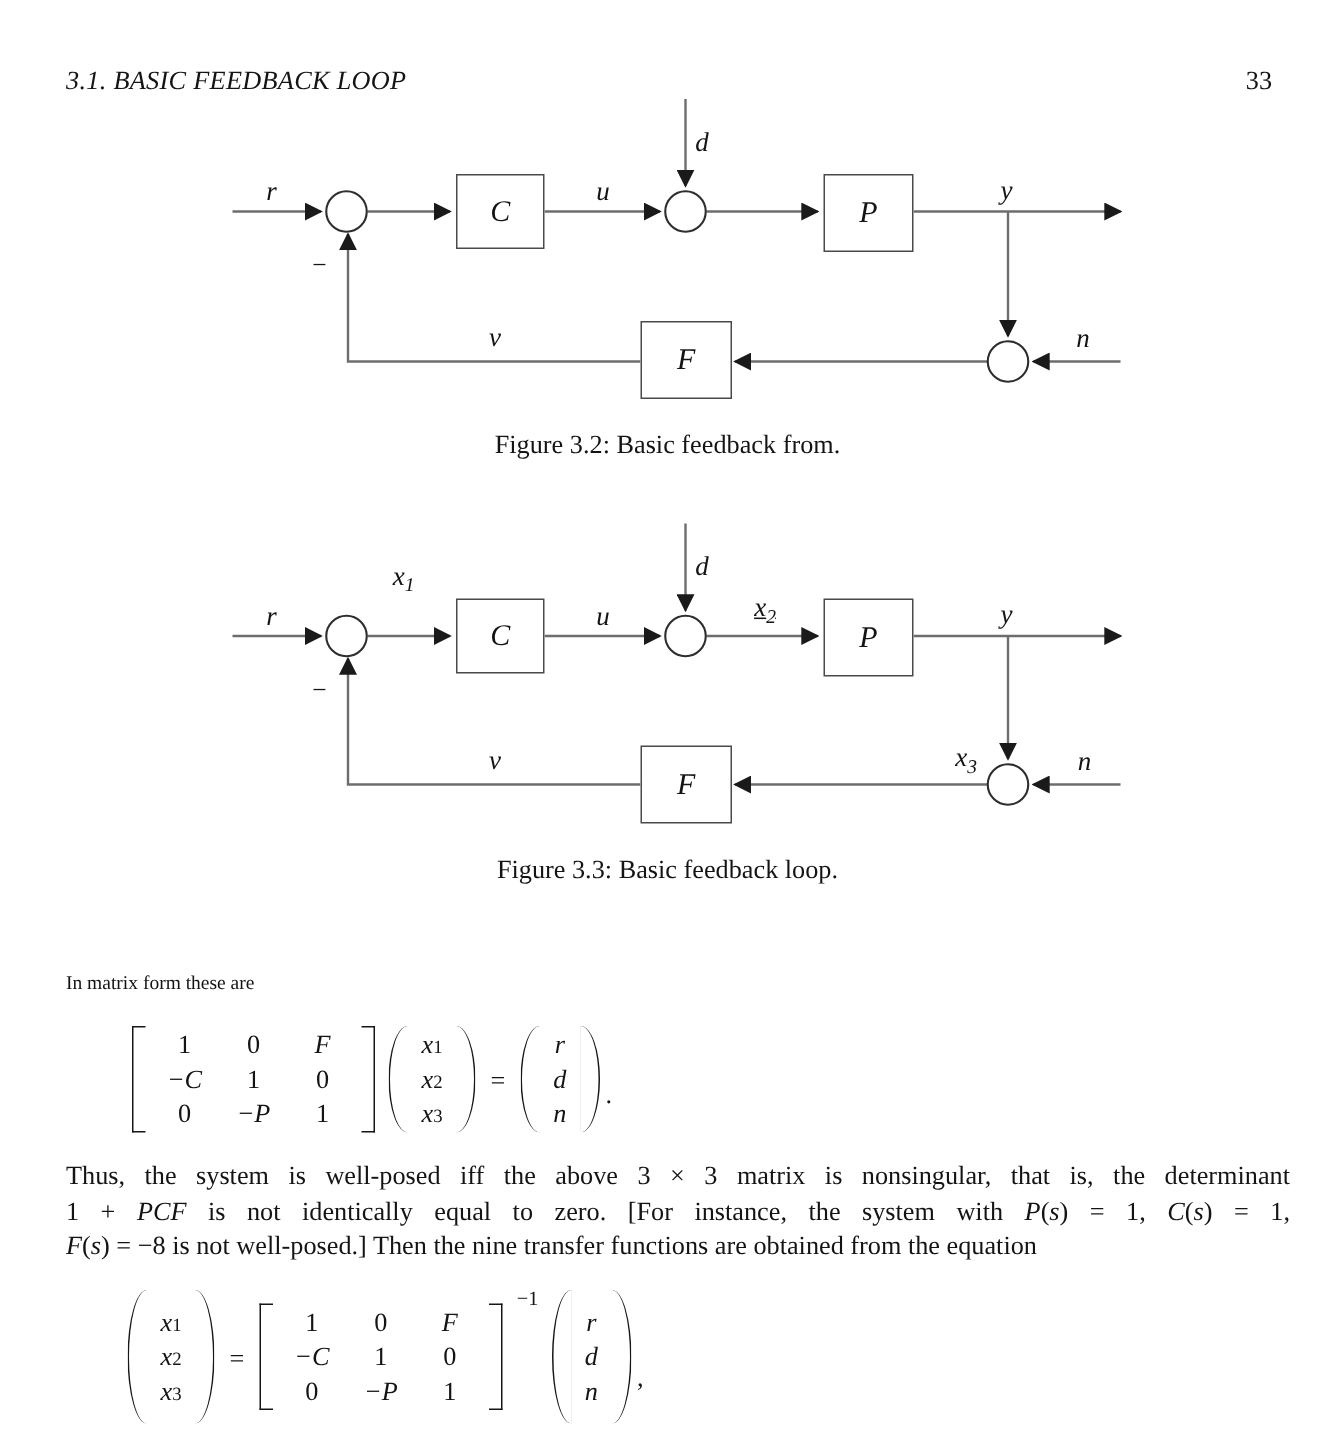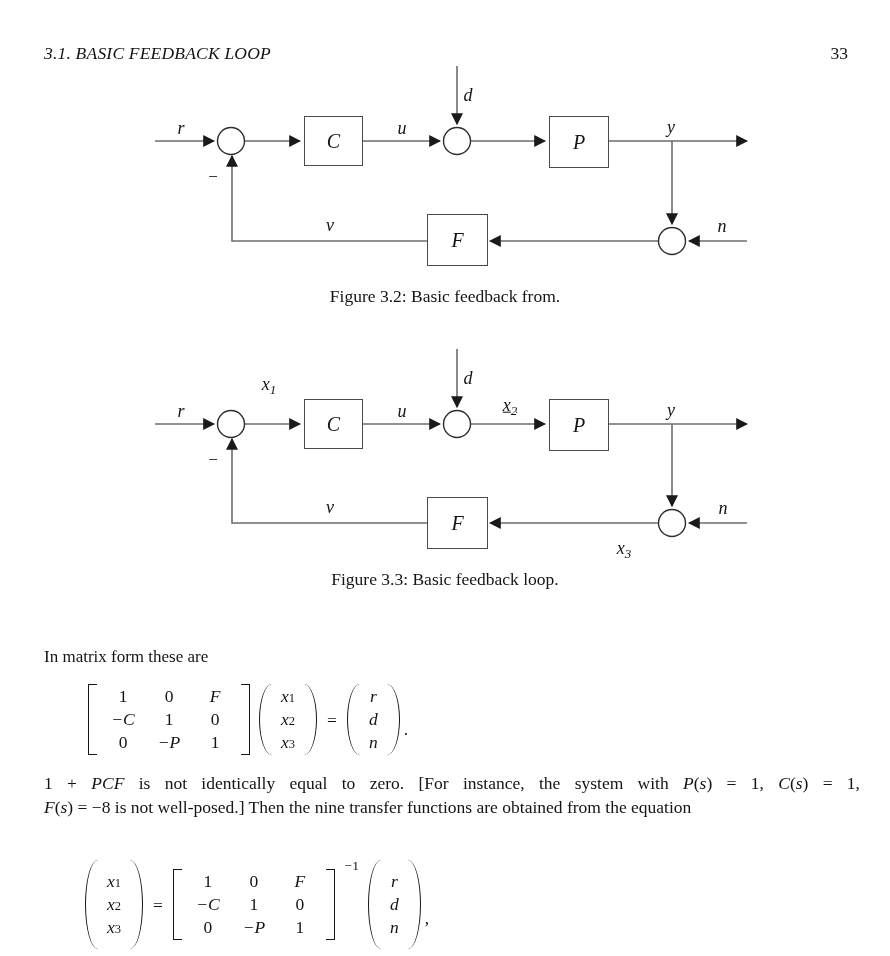--- a/index.html
+++ b/index.html
@@ -18,21 +18,21 @@
        display:flex;align-items:center;justify-content:center;
        font-style:italic;font-size:20px;color:#141414;}
   .lbl{position:absolute;transform:translate(-50%,-50%);font-style:italic;
        font-size:18px;color:#141414;white-space:nowrap;}
   .lbl sub{font-size:13px;font-style:italic;}
   .lbl.roman{font-style:normal;font-size:17px;}
 
   .caption{position:absolute;left:0;width:890px;text-align:center;font-size:17.5px;}
 
   
-  .intro{position:absolute;left:44px;top:647px;font-size:17px;}
+  .intro{position:absolute;left:44px;top:647px;font-size:13px;}
   .para{position:absolute;left:44px;top:772px;width:816px;font-size:17.5px;line-height:23.6px;}
   .para .ln{text-align:justify;}
   .para .ln.just{text-align-last:justify;}
   .mi{font-style:italic;}
 
   
   .eq{position:absolute;display:flex;align-items:center;}
   .bmatwrap{position:relative;display:flex;}
   .bmat{display:flex;align-items:stretch;}
   .lbrack{width:8px;border:1.7px solid #161616;border-right:none;}
@@ -133,21 +133,21 @@
   <div class="blk" style="left:427px;top:497px;width:61px;height:52px;">
     <span>F</span>
     </div>
 
   <span class="lbl" style="left:181px;top:411px;">r</span>
   <span class="lbl" style="left:269px;top:386px;"><i>x</i><sub>1</sub></span>
   <span class="lbl" style="left:402px;top:411px;">u</span>
   <span class="lbl" style="left:468px;top:378px;">d</span>
   <span class="lbl" style="left:510px;top:407px;text-decoration:underline;"><i>x</i><sub>2</sub></span>
   <span class="lbl" style="left:671px;top:410px;">y</span>
-  <span class="lbl" style="left:624px;top:507px;margin-top:43px;"><i>x</i><sub>3</sub></span>
+  <span class="lbl" style="left:644px;top:507px;"><i>x</i><sub>3</sub></span>
   <span class="lbl" style="left:723px;top:508px;">n</span>
   <span class="lbl" style="left:330px;top:507px;">v</span>
   <span class="lbl roman" style="left:213px;top:460px;">−</span>
 
   <div class="caption" style="top:569px;">Figure 3.3: Basic feedback loop.</div>
 
   <div class="intro">In matrix form these are</div>
 
   <div class="eq" style="left:88px;top:684px;">
     <span class="bmatwrap">
@@ -192,20 +192,21 @@
         <span class="vent mi">r</span>
         <span class="vent mi">d</span>
         <span class="vent mi">n</span>
       </span>
       <span class="rparen"></span>
     </span>
     <span class="punct">.</span>
   </div>
 
   <div class="para">
+    <div class="ln just"><span>Thus, the system is well-posed iff the above 3 × 3 matrix is nonsingular, that is, the determinant</span></div>
     <div class="ln just"><span>1 + </span><span class="mi">PCF</span><span> is not identically equal to zero.  [For instance, the system with </span><span class="mi">P</span><span>(</span><span class="mi">s</span><span>) = 1, </span><span class="mi">C</span><span>(</span><span class="mi">s</span><span>) = 1,</span></div>
     <div class="ln"><span class="mi">F</span><span>(</span><span class="mi">s</span><span>) = −8 is not well-posed.]  Then the nine transfer functions are obtained from the equation</span></div>
   </div>
 
   <div class="eq" style="left:85px;top:860px;">
     <span class="pvec" style="margin-left:0;">
       <span class="lparen"></span>
       <span class="vcol tall">
         <span class="vent">
             <i class="mi">x</i>

